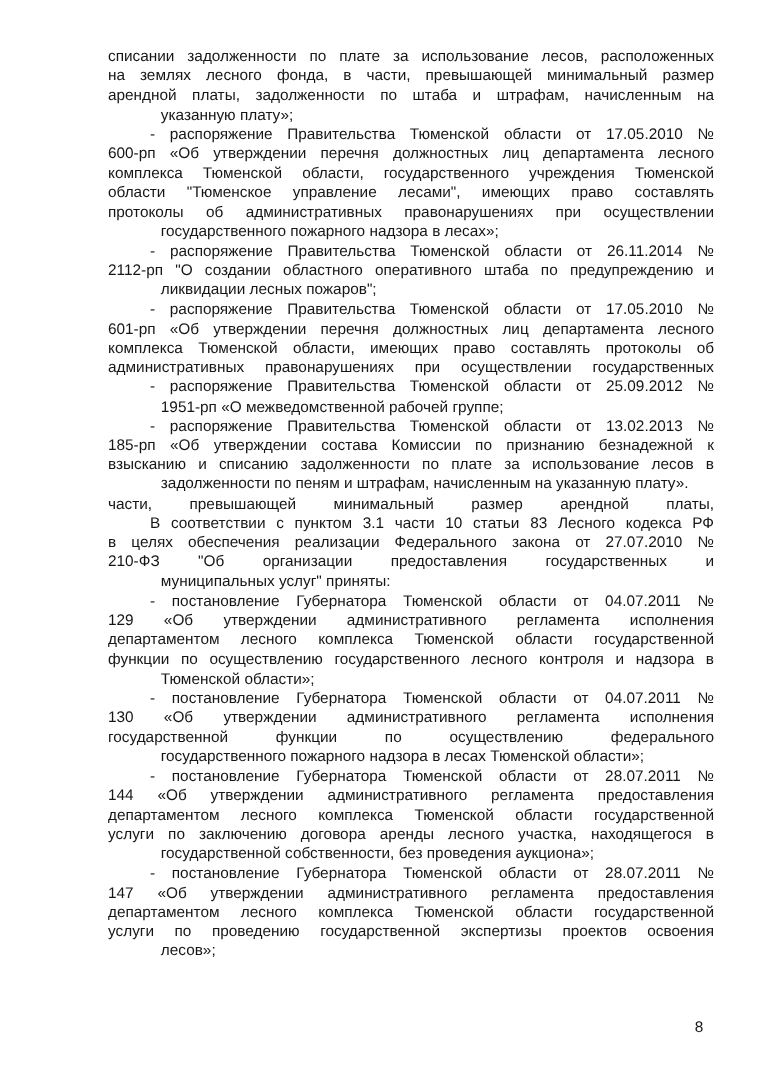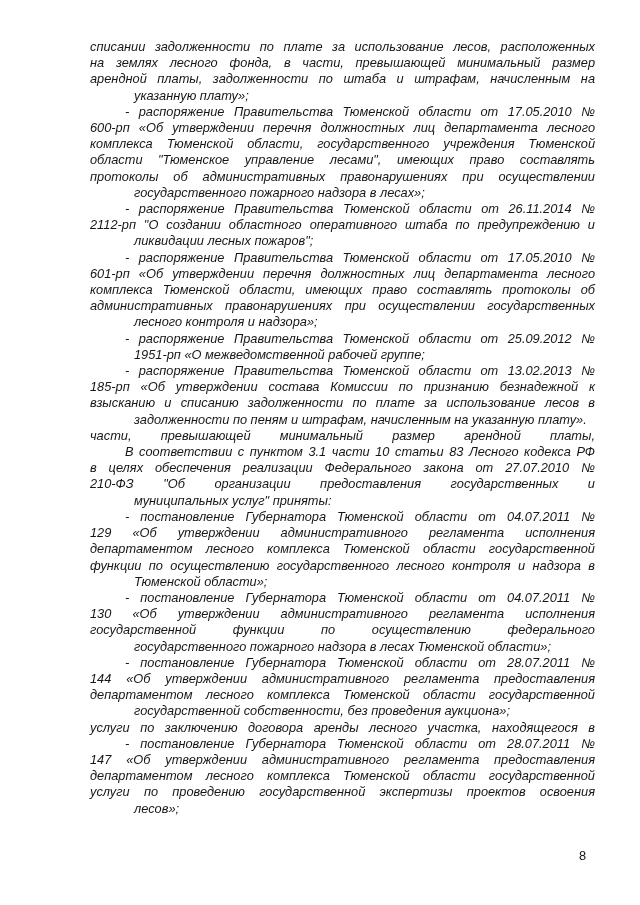--- a/index.html
+++ b/index.html
@@ -24,21 +24,20 @@
     line-height: 16.2px;
   }
   .para {
     margin: 0;
     padding: 0;
   }
   .line {
     display: block;
     text-align: justify;
     text-align-last: justify;
-    font-style: italic;
   }
   .line.last {
     text-align-last: left;
     margin-left: 44px;
   }
   .para.indented .line:first-child {
     text-indent: 35px;
   }
   .page-number {
     position: absolute;
@@ -70,21 +69,20 @@
     <p class="para indented">
         <span class="line">- распоряжение Правительства Тюменской области от 26.11.2014 №</span>
         <span class="line">2112-рп "О создании областного оперативного штаба по предупреждению и</span>
         <span class="line last">ликвидации лесных пожаров";</span>
       </p>
     <p class="para indented">
         <span class="line">- распоряжение Правительства Тюменской области от 17.05.2010 №</span>
         <span class="line">601-рп «Об утверждении перечня должностных лиц департамента лесного</span>
         <span class="line">комплекса Тюменской области, имеющих право составлять протоколы об</span>
         <span class="line">административных правонарушениях при осуществлении государственных</span>
-        <span class="line last">лесного контроля и надзора»;</span>
       </p>
     <p class="para indented">
         <span class="line">- распоряжение Правительства Тюменской области от 25.09.2012 №</span>
         <span class="line last">1951-рп «О межведомственной рабочей группе;</span>
       </p>
     <p class="para indented">
         <span class="line">- распоряжение Правительства Тюменской области от 13.02.2013 №</span>
         <span class="line">185-рп «Об утверждении состава Комиссии по признанию безнадежной к</span>
         <span class="line">взысканию и списанию задолженности по плате за использование лесов в</span>
         <span class="line last">задолженности по пеням и штрафам, начисленным на указанную плату».</span>
@@ -106,22 +104,22 @@
     <p class="para indented">
         <span class="line">- постановление Губернатора Тюменской области от 04.07.2011 №</span>
         <span class="line">130 «Об утверждении административного регламента исполнения</span>
         <span class="line">государственной функции по осуществлению федерального</span>
         <span class="line last">государственного пожарного надзора в лесах Тюменской области»;</span>
       </p>
     <p class="para indented">
         <span class="line">- постановление Губернатора Тюменской области от 28.07.2011 №</span>
         <span class="line">144 «Об утверждении административного регламента предоставления</span>
         <span class="line">департаментом лесного комплекса Тюменской области государственной</span>
+        <span class="line">услуги по заключению договора аренды лесного участка, находящегося в</span>
         <span class="line last">государственной собственности, без проведения аукциона»;</span>
-        <span class="line">услуги по заключению договора аренды лесного участка, находящегося в</span>
       </p>
     <p class="para indented">
         <span class="line">- постановление Губернатора Тюменской области от 28.07.2011 №</span>
         <span class="line">147 «Об утверждении административного регламента предоставления</span>
         <span class="line">департаментом лесного комплекса Тюменской области государственной</span>
         <span class="line">услуги по проведению государственной экспертизы проектов освоения</span>
         <span class="line last">лесов»;</span>
       </p>
   </div>
   <div class="page-number">8</div>

